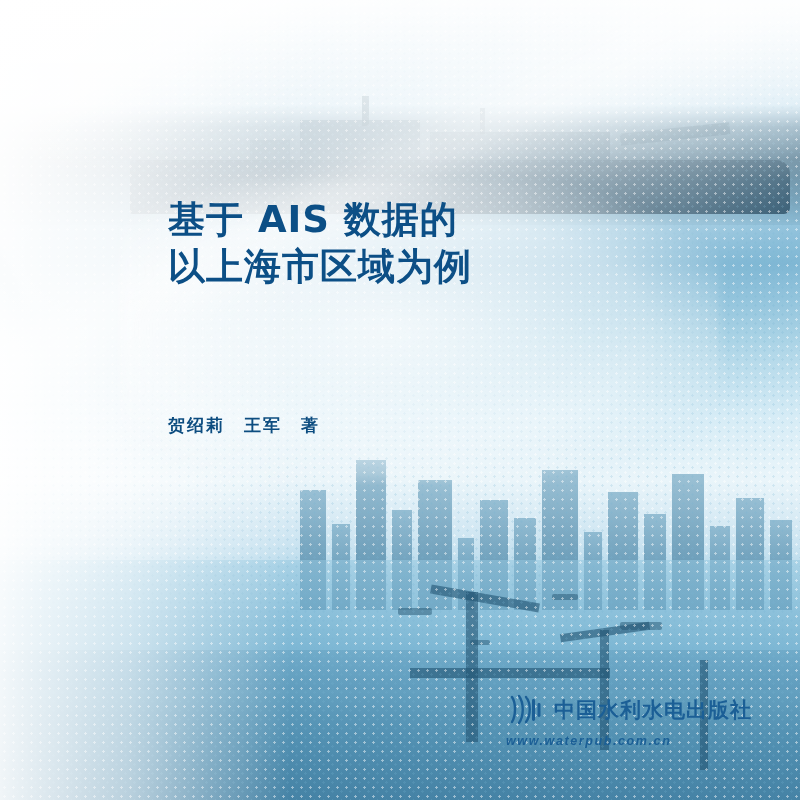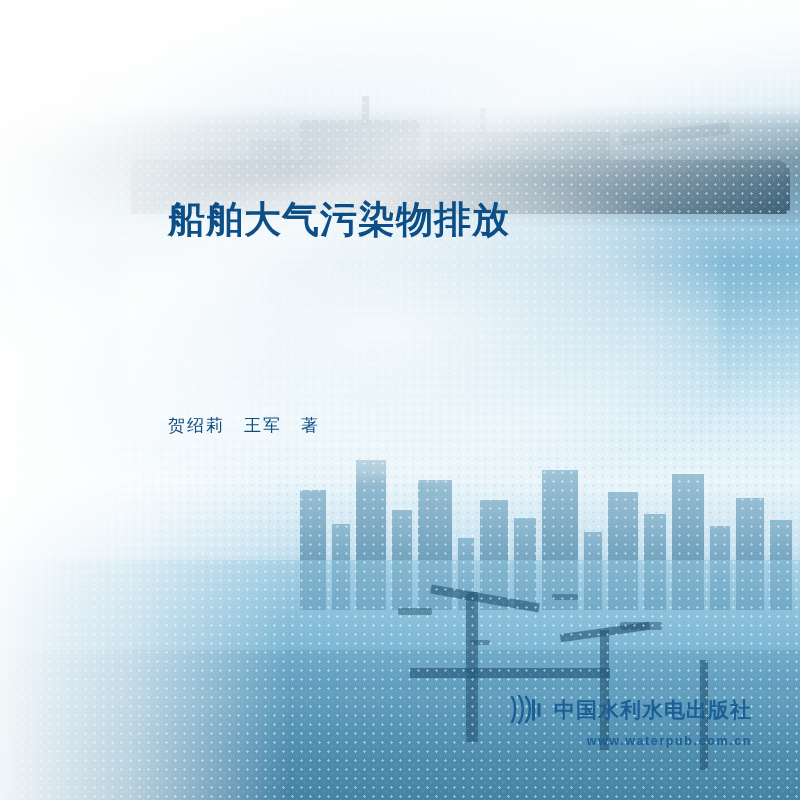--- a/index.html
+++ b/index.html
@@ -196,34 +196,34 @@
     letter-spacing: 1px;
     color: #0e4f84;
     white-space: nowrap;
   }
   .authors {
     position: absolute;
     left: 168px;
     top: 414px;
     font-family: "DejaVu Sans", "Liberation Sans", sans-serif;
     font-size: 17px;
-    font-weight: normal;
+    font-weight: bold;
     color: #0d4d80;
     letter-spacing: 2px;
     white-space: nowrap;
   }
 
   
   .publisher {
     position: absolute;
     right: 48px;
     bottom: 52px;
     display: flex;
     flex-direction: column;
-    align-items: flex-end;
+    align-items: flex-start;
   }
   .pub-row {
     display: flex;
     align-items: center;
     gap: 10px;
   }
   .pub-mark {
     width: 38px; height: 34px;
     position: relative;
     flex: none;
@@ -236,20 +236,21 @@
     letter-spacing: 1px;
     white-space: nowrap;
   }
   .pub-url {
     margin-top: 7px;
     font-family: "Liberation Sans", sans-serif;
     font-size: 12.5px;
     font-weight: bold;
     color: #1b5f96;
     letter-spacing: 1.6px;
+    font-style: italic;
   }
 </style>
 </head>
 <body>
 
 <div class="cover">
 
   <div class="photo-base">
 
     <div class="ship-band"></div>
@@ -300,21 +301,22 @@
     <div class="dots-b"></div>
 
     <div class="sweep"></div>
     <div class="sweep2"></div>
     <div class="left-fade"></div>
     <div class="top-fade"></div>
     <div class="text-veil"></div>
   </div>
 
   <div class="title-wrap">
-    <div class="title-line">船舶大气污染物排放</div>
+    <div class="title-line">基于 AIS 数据的</div>
+    <div class="title-line">以上海市区域为例</div>
   </div>
 
   <div class="authors">贺绍莉　王军　著</div>
 
   <div class="publisher">
     <div class="pub-row">
       <div class="pub-mark">
         <svg width="38" height="34" viewBox="0 0 38 34" xmlns="http://www.w3.org/2000/svg">
           <g fill="none" stroke="#1b5f96" stroke-width="2.4" stroke-linecap="round">
             <path d="M6 4 C 10 10, 10 22, 6 29"></path>

